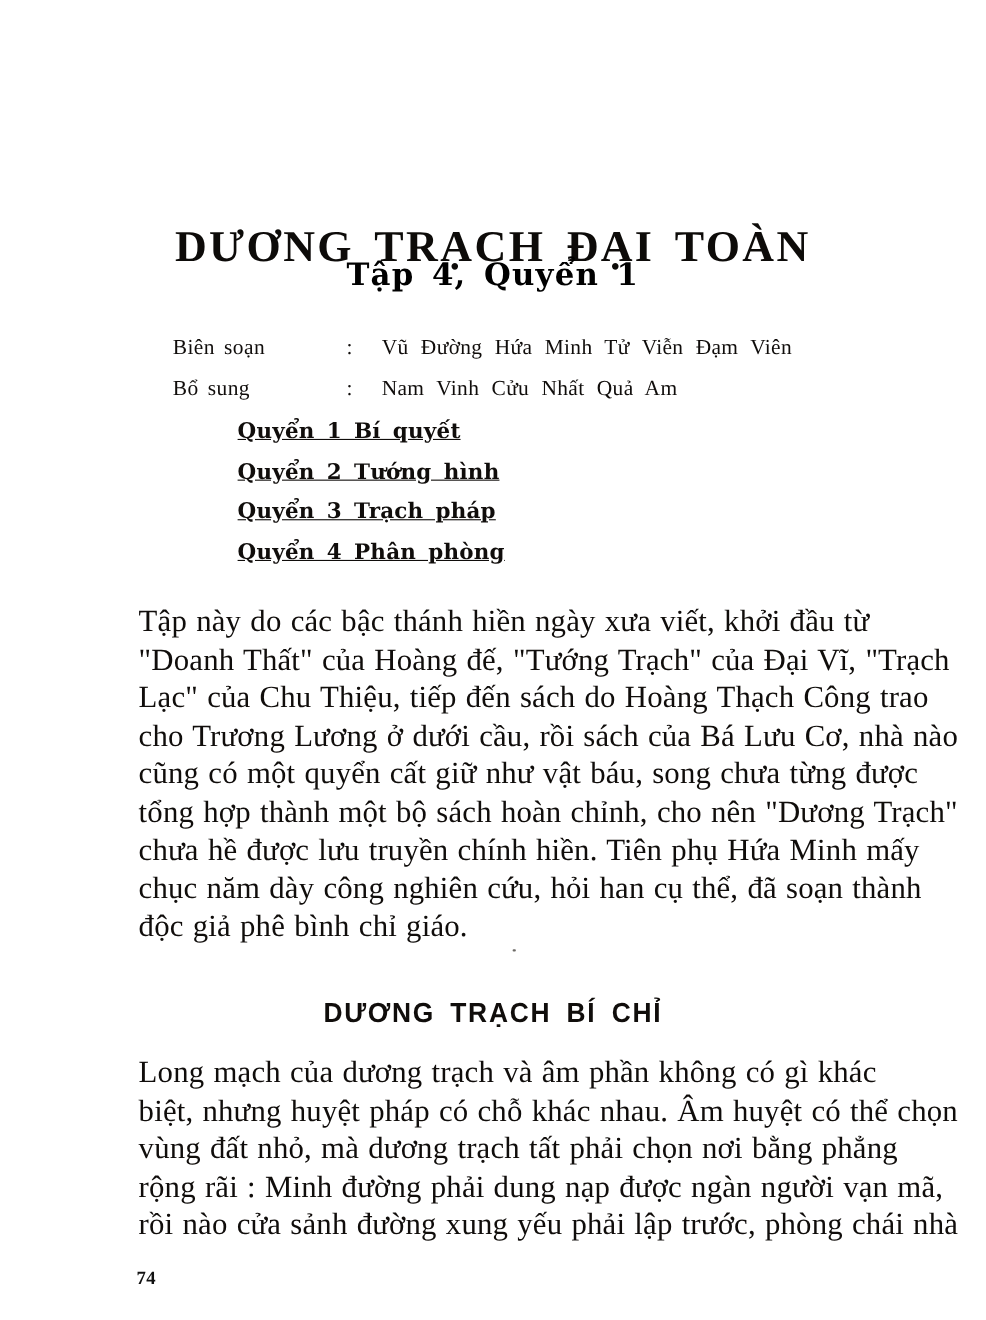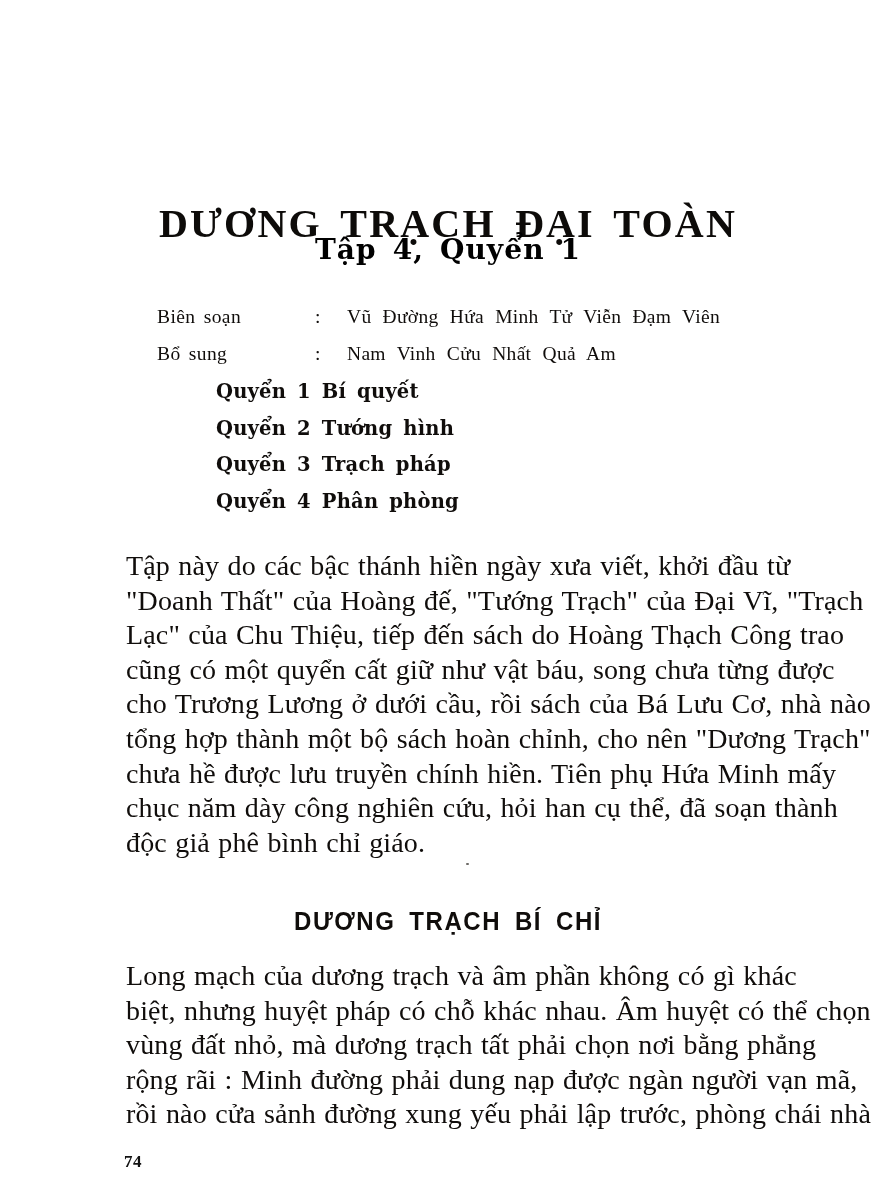--- a/index.html
+++ b/index.html
@@ -87,21 +87,21 @@
     position: absolute;
     left: 216px;
     top: 374px;
     font-family: "DejaVu Serif", "Liberation Serif", serif;
     font-size: 19.5px;
     font-weight: 700;
     line-height: 36.5px;
     letter-spacing: 0.2px;
     word-spacing: 4px;
   }
-  .volume-item { white-space: nowrap; }
+  .volume-item { white-space: nowrap; text-decoration: underline; }
 
   
   .body-text {
     position: absolute;
     left: 126px;
     width: 648px;
     font-size: 28px;
     line-height: 34.6px;
     text-align: justify;
     text-justify: inter-word;
@@ -199,24 +199,24 @@
         <span class="indent"></span>
         <span>Tập này do các bậc thánh hiền ngày xưa viết, khởi đầu từ</span>
       </span>
     <span class="line-just">
         <span>"Doanh Thất" của Hoàng đế, "Tướng Trạch" của Đại Vĩ, "Trạch</span>
       </span>
     <span class="line-just">
         <span>Lạc" của Chu Thiệu, tiếp đến sách do Hoàng Thạch Công trao</span>
       </span>
     <span class="line-just">
+        <span>cho Trương Lương ở dưới cầu, rồi sách của Bá Lưu Cơ, nhà nào</span>
+      </span>
+    <span class="line-just">
         <span>cũng có một quyển cất giữ như vật báu, song chưa từng được</span>
-      </span>
-    <span class="line-just">
-        <span>cho Trương Lương ở dưới cầu, rồi sách của Bá Lưu Cơ, nhà nào</span>
       </span>
     <span class="line-just">
         <span>tổng hợp thành một bộ sách hoàn chỉnh, cho nên "Dương Trạch"</span>
       </span>
     <span class="line-just">
         <span>chưa hề được lưu truyền chính hiền. Tiên phụ Hứa Minh mấy</span>
       </span>
     <span class="line-just">
         <span>chục năm dày công nghiên cứu, hỏi han cụ thể, đã soạn thành</span>
       </span>

